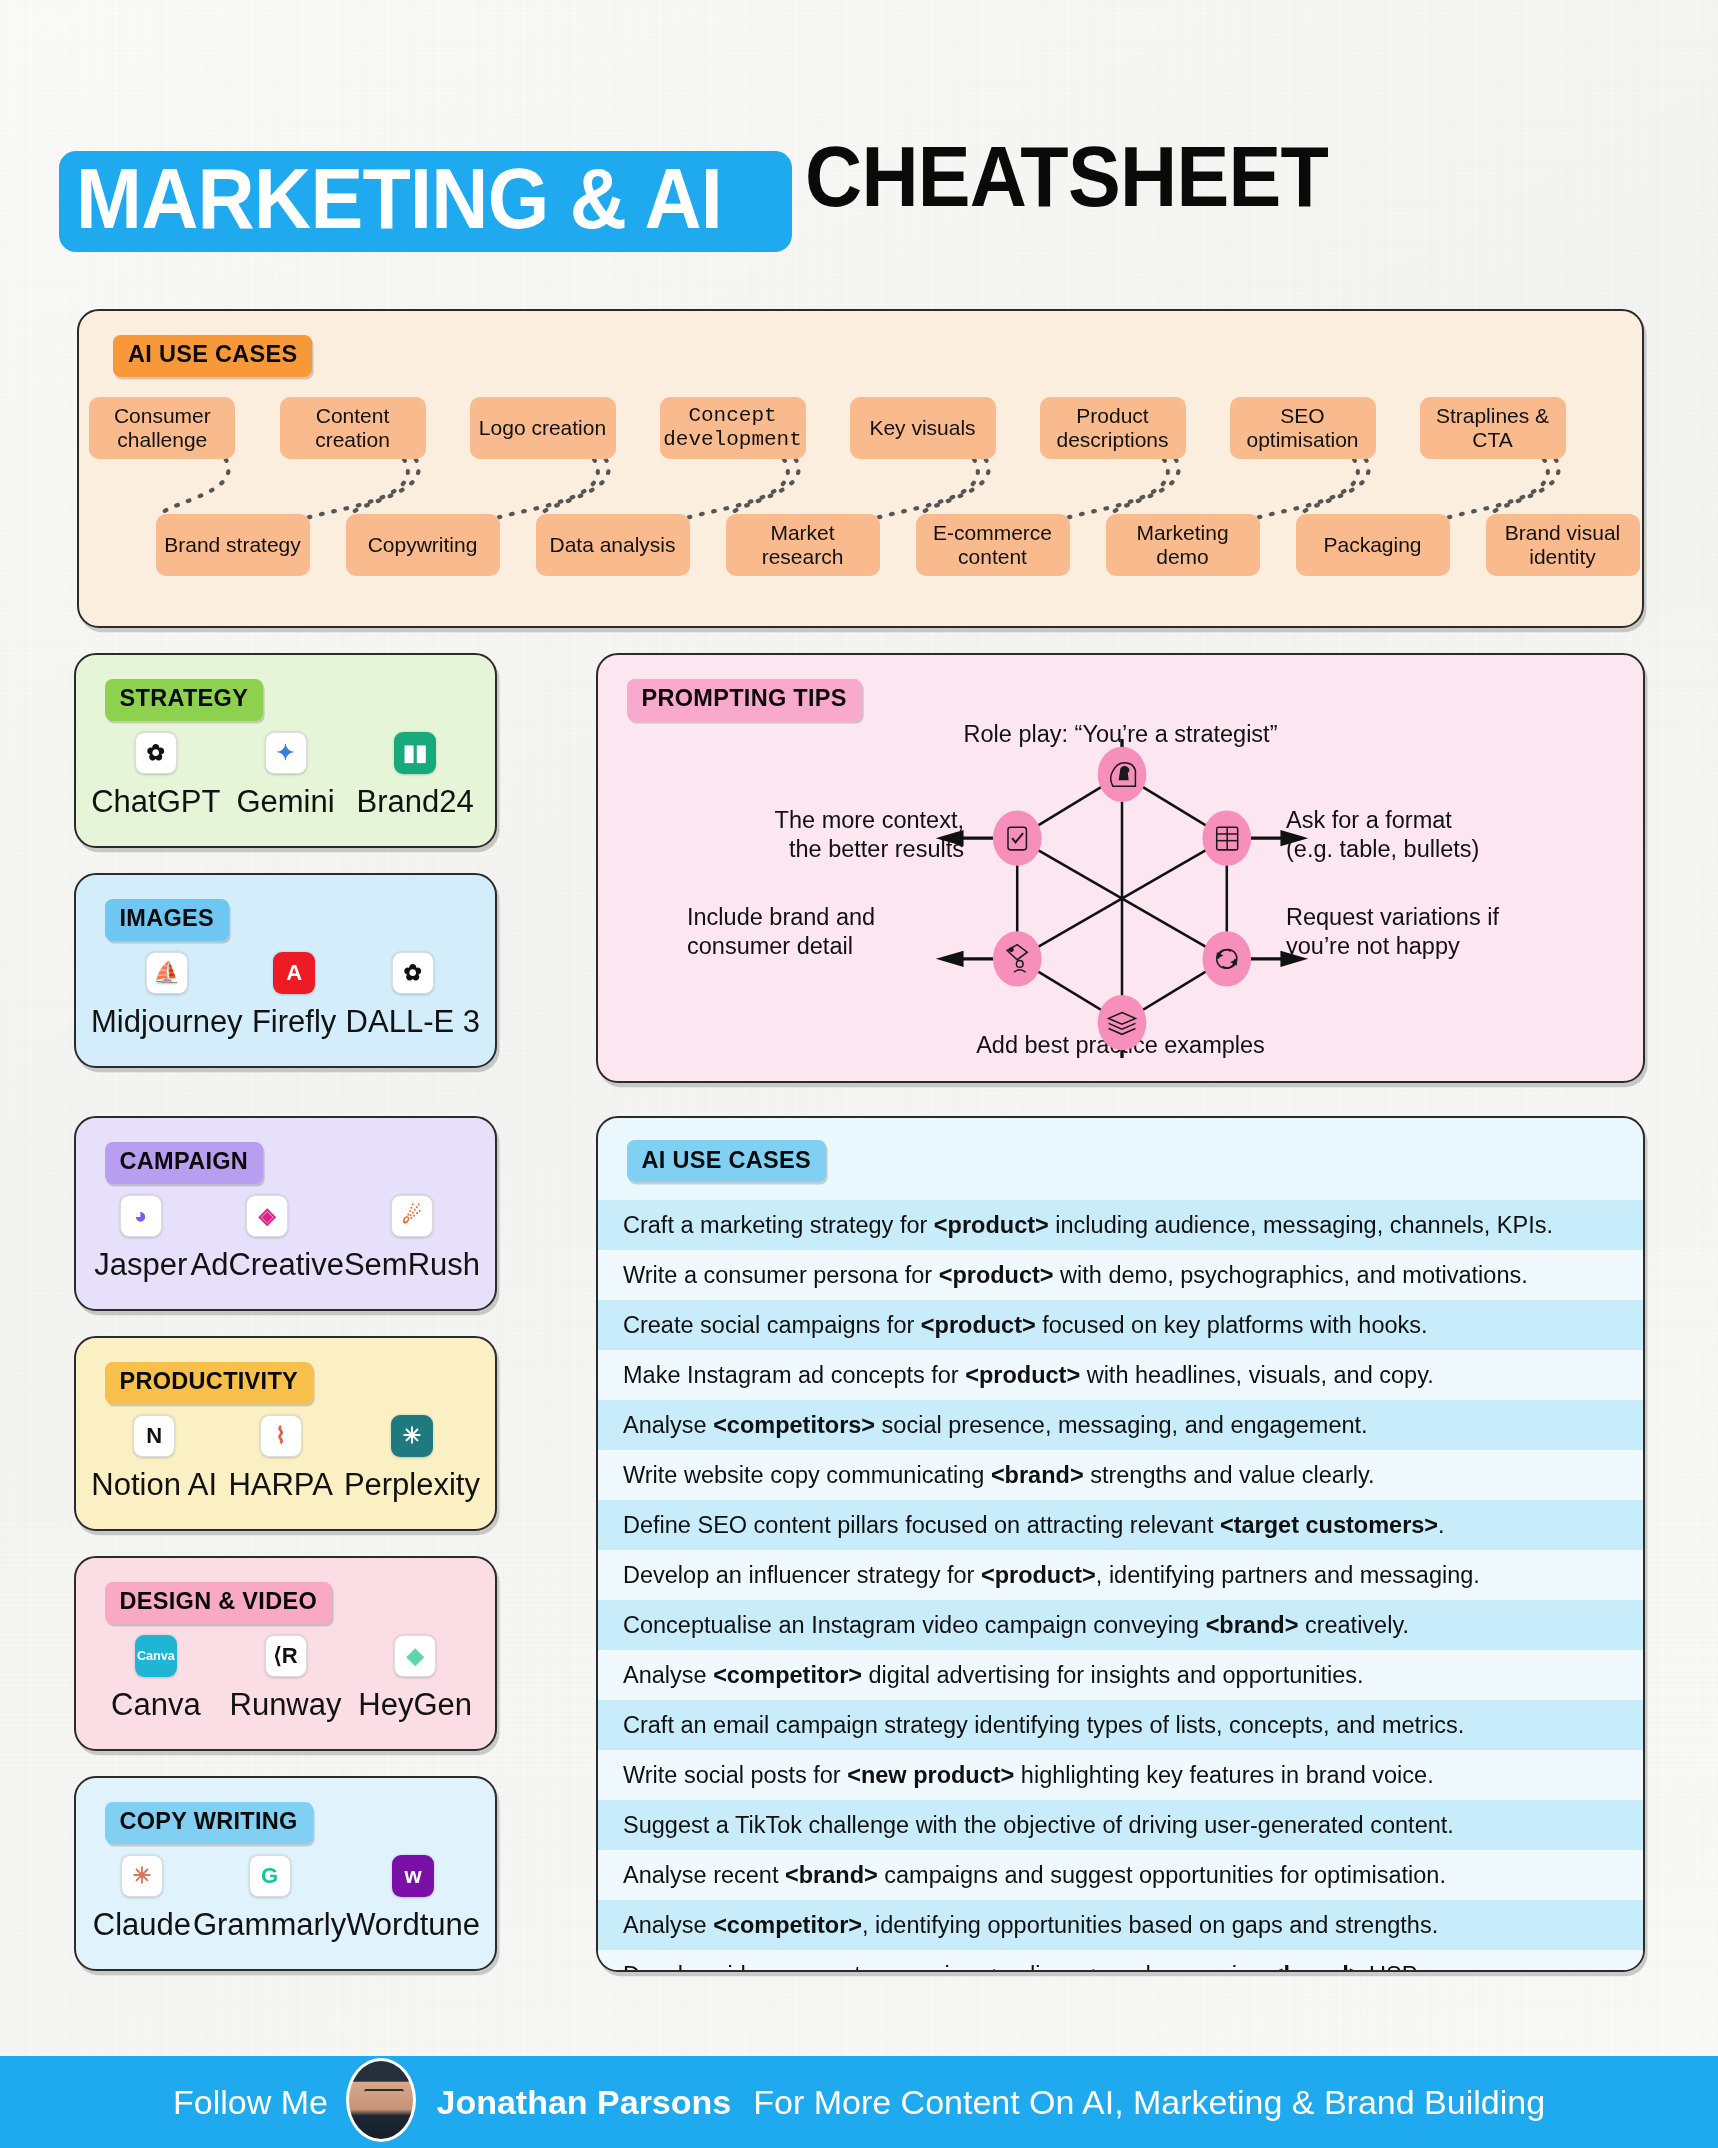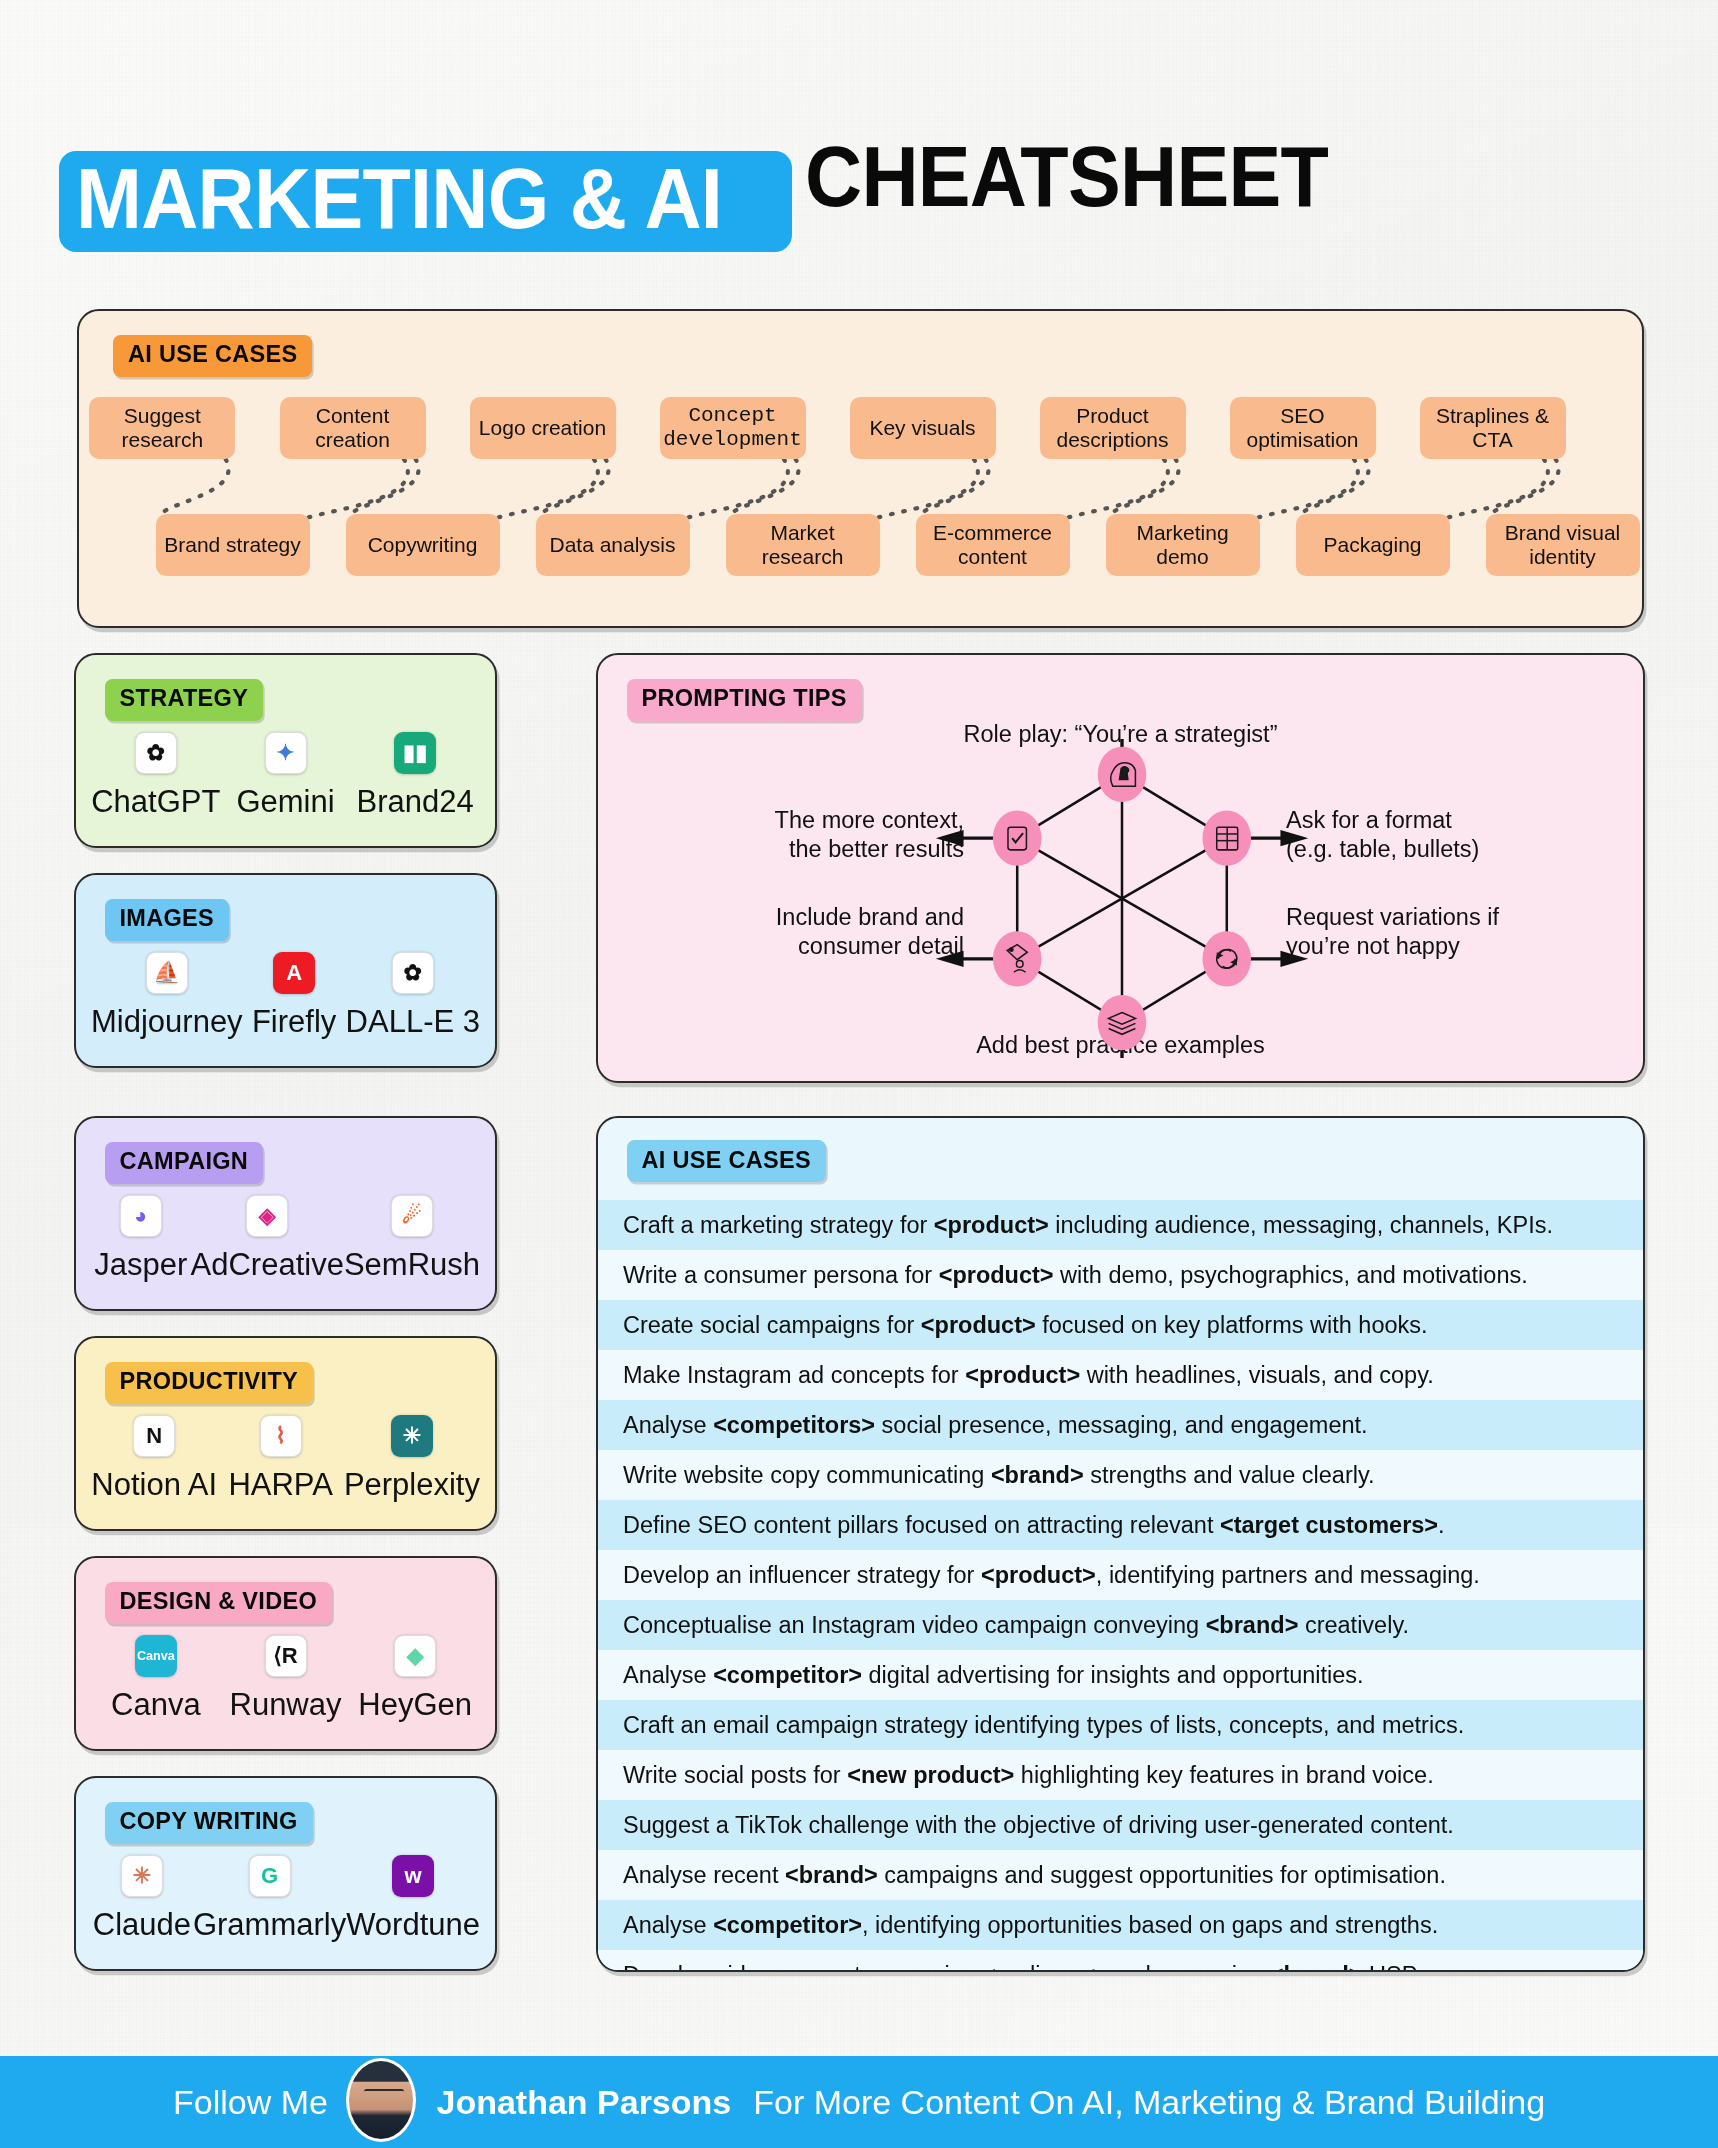--- a/index.html
+++ b/index.html
@@ -107,21 +107,21 @@
 
   
   #prompting-tips {
     left: 596px; top: 653px; width: 1049px; height: 430px;
     background: #fce6ef;
   }
   #prompting-tips .badge { position: absolute; left: 28.5px; top: 23.5px; background: #f9a9cb; }
   .tip-label { position: absolute; font-size: 23.5px; color: #111; line-height: 1.22; }
   #tip-top    { top: 65px;  left: 0; width: 100%; text-align: center; }
   #tip-left1  { top: 151px; left: 89px; width: 277px; text-align: right; }
-  #tip-left2  { top: 248px; left: 89px; width: 277px; text-align: right; }
+  #tip-left2  { top: 248px; left: 89px; width: 277px; text-align: left; }
   #tip-right1 { top: 151px; left: 688px; width: 336px; text-align: left; }
   #tip-right2 { top: 248px; left: 688px; width: 336px; text-align: left; }
   #tip-bottom { top: 376px; left: 0; width: 100%; text-align: center; }
   .hex-svg { position: absolute; left: 327px; top: 84px; width: 394px; height: 319px; }
 
   
   #prompt-list {
     left: 596px; top: 1116px; width: 1049px; height: 856px;
     background: #eaf7fd; overflow: hidden;
   }
@@ -185,21 +185,21 @@
             <path d="M1038.25,74 C 1068.25,124 944.75,134 916.75,146"></path>
             <path d="M1052.25,74 C 1078.25,120 947.25,130 981.25,146"></path>
             <path d="M1264.75,74 C 1294.75,124 1171.25,134 1143.25,146"></path>
             <path d="M1278.75,74 C 1304.75,120 1173.75,130 1207.75,146"></path>
             <path d="M1491.25,74 C 1521.25,124 1397.75,134 1369.75,146"></path>
             <path d="M1505.25,74 C 1531.25,120 1400.25,130 1434.25,146"></path>
             <path d="M1717.75,74 C 1747.75,124 1624.25,134 1596.25,146"></path>
             <path d="M1731.75,74 C 1757.75,120 1626.75,130 1660.75,146"></path>
           </g>
         </svg>
-    <div class="uc-box uc-top" style="left: -13.2px; width: 146px;">Suggest research</div>
+    <div class="uc-box uc-top" style="left: -13.2px; width: 146px;">Consumer challenge</div>
         <div class="uc-box uc-top" style="left: 177px; width: 146px;">Content creation</div>
         <div class="uc-box uc-top" style="left: 367px; width: 146px;">Logo creation</div>
         <div class="uc-box uc-top" style="left: 557px; width: 146px; font-family: Liberation Mono, monospace;">Concept development</div>
         <div class="uc-box uc-top" style="left: 747px; width: 146px;">Key visuals</div>
         <div class="uc-box uc-top" style="left: 937px; width: 146px;">Product descriptions</div>
         <div class="uc-box uc-top" style="left: 1127px; width: 146px;">SEO optimisation</div>
         <div class="uc-box uc-top" style="left: 1317px; width: 146px;">Straplines &amp; CTA</div>
         <div class="uc-box uc-bot" style="left: 53px; width: 154px;">Brand strategy</div>
         <div class="uc-box uc-bot" style="left: 243px; width: 154px;">Copywriting</div>
         <div class="uc-box uc-bot" style="left: 433px; width: 154px;">Data analysis</div>

